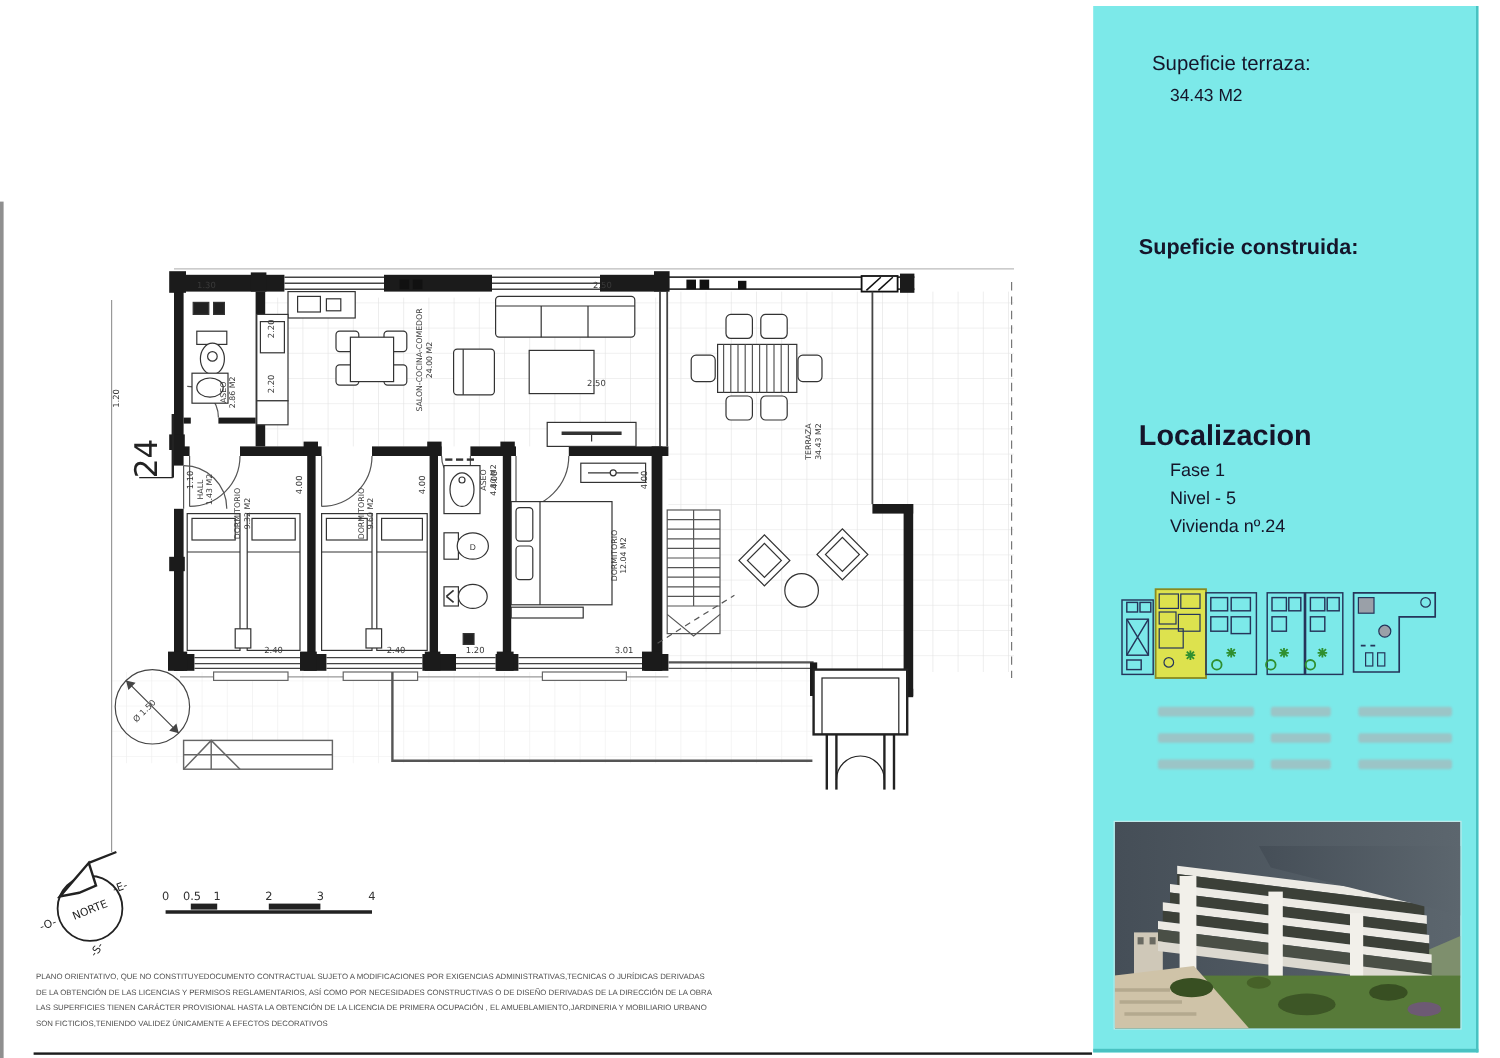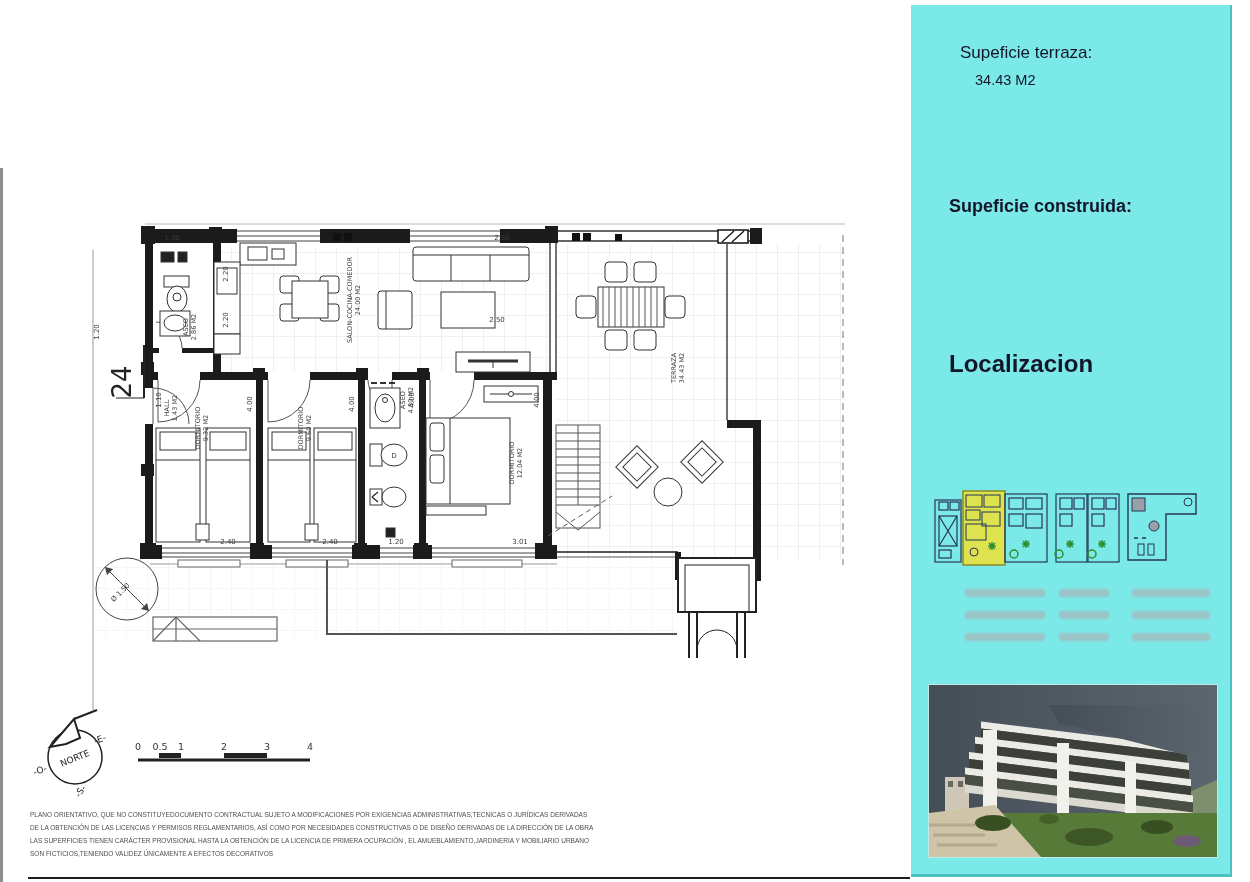--- a/index.html
+++ b/index.html
@@ -414,20 +414,25 @@
 
   <div class="bottom-line"></div>
 
   <aside class="sidebar">
     <div class="sb-t1">Supeficie terraza:</div>
     <div class="sb-v1">34.43 M2</div>
 
     <div class="sb-t2">Supeficie construida:</div>
 
     <div class="sb-t3">Localizacion</div>
+    <div class="sb-loc">
+      <div>Fase 1</div>
+      <div>Nivel - 5</div>
+      <div>Vivienda nº.24</div>
+    </div>
 
     <svg class="miniplan" width="278" height="84" viewBox="0 0 278 84">
       <g stroke="#25355a" stroke-width="1.2" fill="none">
         <rect x="3" y="12" width="26" height="62"></rect>
         <rect x="7" y="28" width="18" height="30"></rect>
         <path d="M7,28 L25,58 M25,28 L7,58"></path>
         <rect x="7" y="14" width="9" height="8"></rect>
           <rect x="18" y="14" width="9" height="8"></rect>
         <rect x="7" y="62" width="12" height="8"></rect>
       </g>

